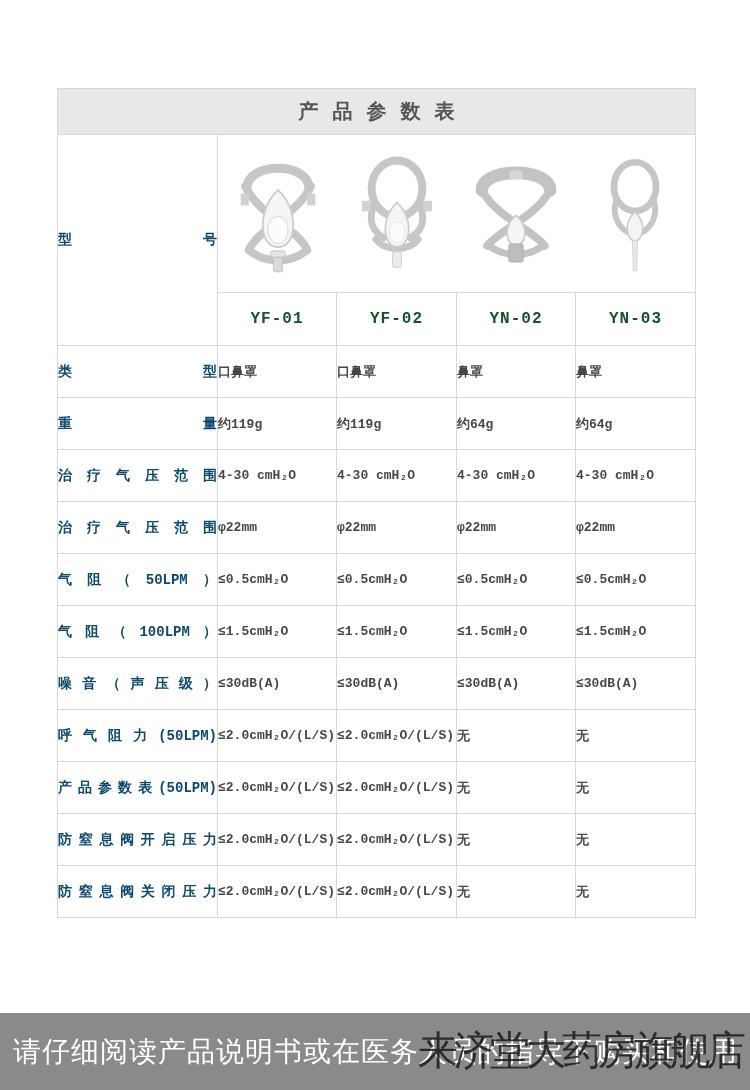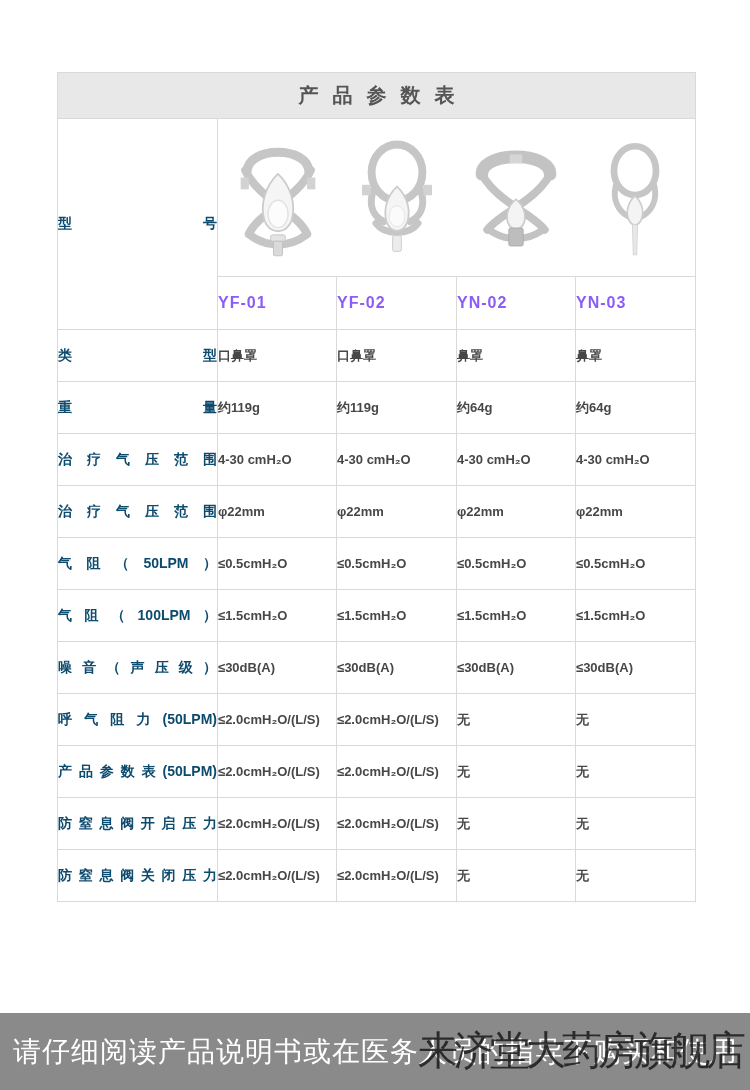--- a/index.html
+++ b/index.html
@@ -2,34 +2,34 @@
 <html><head>
 <meta charset="utf-8">
 <style>
   html,body { margin:0; padding:0; }
   .page {
     position:relative; width:750px; height:1090px;
     background:#ffffff; overflow:hidden;
     font-family:"Liberation Sans","DejaVu Sans",sans-serif;
   }
   table.spec {
-    position:absolute; left:57px; top:72px; width:638px;
-    border-collapse:collapse; table-layout:fixed; color:#4a4a4a;
+    position:absolute; left:57px; top:88px; width:638px;
+    border-collapse:collapse; table-layout:fixed; color:#4a4a4a;font-family:Liberation Mono, monospace;
   }
   table.spec td { border:1px solid #d9d9d9; padding:0; vertical-align:middle; }
   .title-cell {
     height:45px; background:#e8e8e8; text-align:center;
     font-size:20px; font-weight:bold; letter-spacing:14px; text-indent:14px; color:#555555;
   }
   .img-cell { height:157px; }
   .masks { display:flex; height:100%; align-items:center; }
   .mask-slot { flex:1; display:flex; justify-content:center; align-items:center; }
   .model-cell {
-    height:52px; font-size:16px; font-weight:700;
-    letter-spacing:1px; color:#8b5cf6;
+    height:52px; text-align:center; font-size:16px; font-weight:700;
+    letter-spacing:1px; color:#14532d;
   }
   .label-cell {
     padding:0 10px; font-size:14px; font-weight:600; color:#0c4a6e;
     text-align:justify; text-align-last:justify;
   }
   .value-cell { height:51px; font-size:13px; font-weight:600; color:#474747; }
   .footer-bar {
     position:absolute; left:0; top:1013px; width:750px; height:77px;
     background:#8a8a8a;
   }

